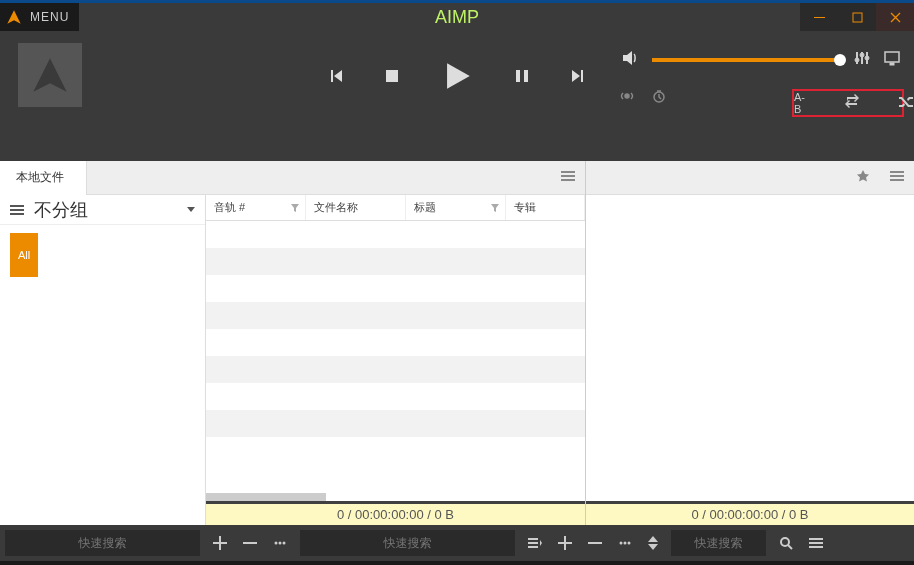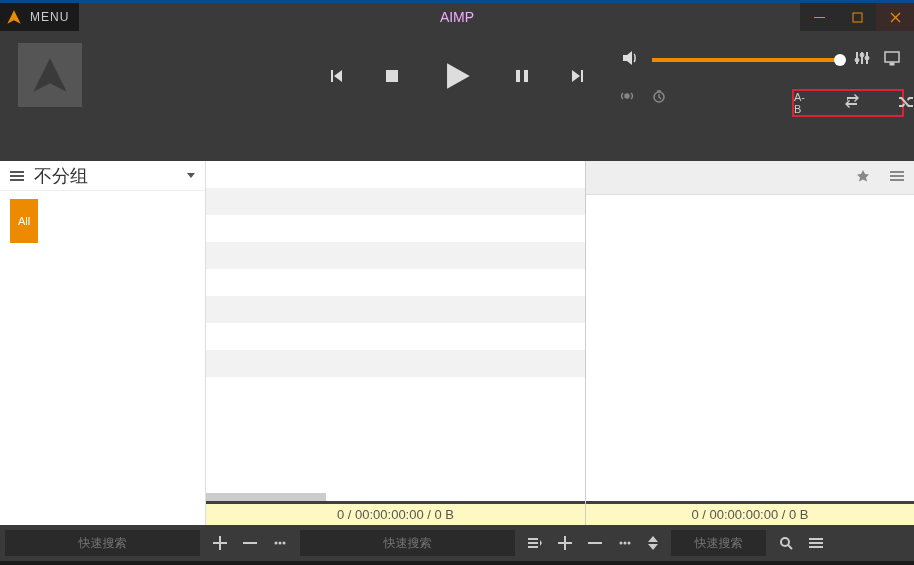--- a/index.html
+++ b/index.html
@@ -5,21 +5,21 @@
 * { margin: 0; padding: 0; box-sizing: border-box; font-family: "Microsoft YaHei", Arial, sans-serif; }
 body { background: #1a1a1a; width: 914px; height: 565px; overflow: hidden; }
 .app { width: 914px; height: 561px; display: flex; flex-direction: column; background: #3a3a3a; position: relative; }
 
 
 .titlebar { height: 31px; background: #3a3a3a; display: flex; align-items: stretch; position: relative; border-top: 3px solid #0a4a8a; }
 .menu-btn { display: flex; align-items: center; background: #1a1a1a; height: 28px; padding: 0 10px 0 6px; cursor: pointer; }
 .logo-small { width: 16px; height: 16px; margin-right: 8px; }
 .logo-small svg { width: 16px; height: 16px; }
 .menu-text { color: #ccc; font-size: 12px; letter-spacing: 1px; }
-.title { position: absolute; left: 50%; transform: translateX(-50%); color: #f0abfc; font-size: 14px; line-height: 28px; }
+.title { position: absolute; left: 50%; transform: translateX(-50%); color: #bef264; font-size: 18px; line-height: 28px; }
 .winbtns { margin-left: auto; display: flex; }
 .winbtn { width: 38px; height: 28px; display: flex; align-items: center; justify-content: center; background: #2a2a2a; cursor: pointer; }
 .winbtn.close { background: #3a2a2a; }
 .winbtn svg { width: 11px; height: 11px; }
 
 
 .player { height: 130px; background: #3a3a3a; display: flex; align-items: flex-start; position: relative; }
 .big-logo { width: 64px; height: 64px; margin: 12px 0 0 18px; background: #555; display: flex; align-items: center; justify-content: center; }
 .big-logo svg { width: 40px; height: 40px; }
 .transport { position: absolute; left: 50%; transform: translateX(-50%); top: 28px; display: flex; align-items: center; gap: 40px; }
@@ -198,34 +198,59 @@
             <path d="M2 5V3h9l-2-2 1-1 4 4-4 4-1-1 2-2H3v3zM12 9v2H3l2 2-1 1-4-4 4-4 1 1-2 2h8V9z"></path>
           </svg></div>
       <div class="shuffle-btn"><svg viewBox="0 0 14 14">
             <path d="M0 3h3l7 8h4v2h-5L2 5H0zm10 0h4v2h-3l-2 2-1-2zM0 11h3l2-2 1 2-2 2H0z"></path>
           </svg></div>
     </div>
   </div>
 
   <div class="main">
     <div class="left-panel">
+      <div class="panel-tab">
+        <div class="tab-active">本地文件</div>
+        <div class="tab-spacer"></div>
+        <div class="tab-icon"><svg viewBox="0 0 14 14">
+              <rect y="2" width="14" height="2"></rect>
+              <rect y="6" width="14" height="2"></rect>
+              <rect y="10" width="14" height="2"></rect>
+            </svg></div>
+      </div>
       <div class="left-content">
         <div class="sidebar">
           <div class="group-row">
             <svg viewBox="0 0 14 14">
                 <rect y="2" width="14" height="2"></rect>
                 <rect y="6" width="14" height="2"></rect>
                 <rect y="10" width="14" height="2"></rect>
               </svg>
             <span class="group-text">不分组</span>
             <span class="group-arrow"></span>
           </div>
           <span class="all-badge">All</span>
         </div>
         <div class="tracklist">
+          <div class="cols">
+            <div class="col col1">
+                <span>音轨 #</span>
+                <span class="filter"><svg viewBox="0 0 8 8">
+                    <path d="M0 0h8L5 4v4L3 7V4z"></path>
+                  </svg></span>
+              </div>
+            <div class="col col2">文件名称</div>
+            <div class="col col3">
+                <span>标题</span>
+                <span class="filter"><svg viewBox="0 0 8 8">
+                    <path d="M0 0h8L5 4v4L3 7V4z"></path>
+                  </svg></span>
+              </div>
+            <div class="col col4">专辑</div>
+          </div>
           <div class="rows">
             <div class="row"></div>
             <div class="row alt"></div>
             <div class="row"></div>
             <div class="row alt"></div>
             <div class="row"></div>
             <div class="row alt"></div>
             <div class="row"></div>
             <div class="row alt"></div>
             <div class="row"></div>

